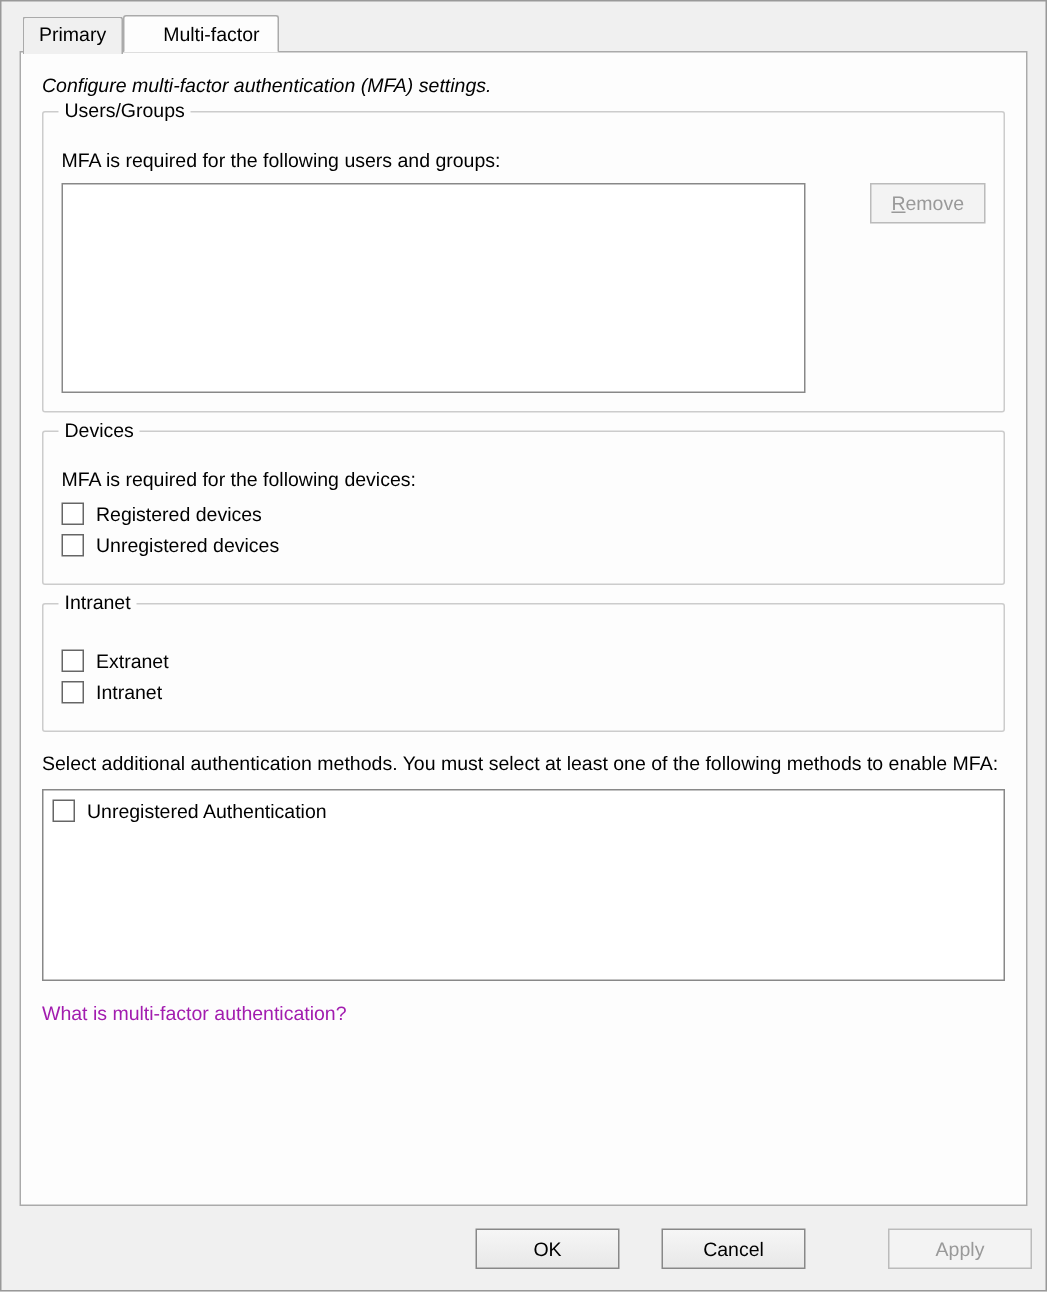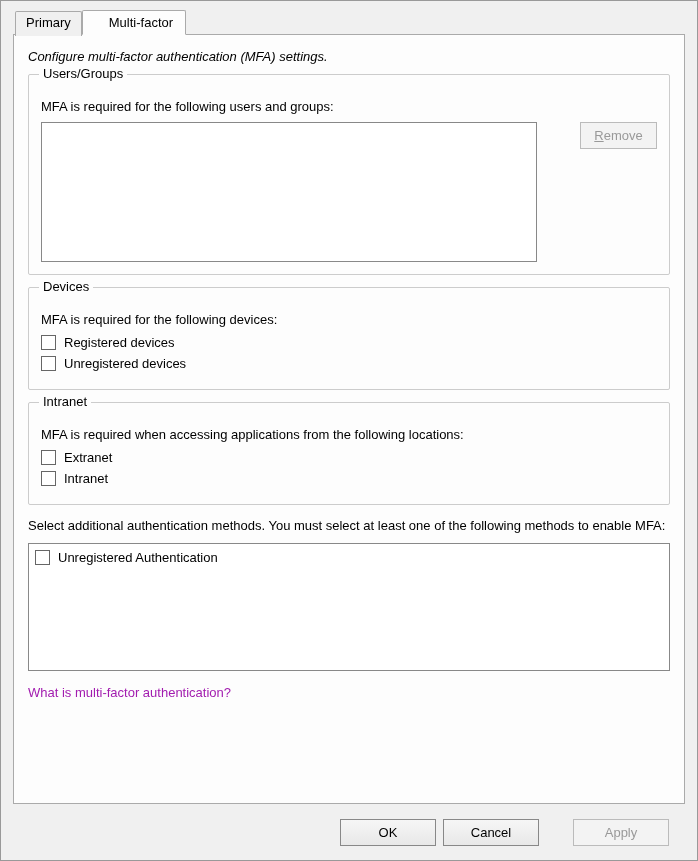--- a/index.html
+++ b/index.html
@@ -144,23 +144,23 @@
     }
     .link {
       color: #a21caf;
       margin-top: 14px;
       display: inline-block;
       cursor: pointer;
     }
     .footer {
       position: absolute;
       bottom: 14px;
-      right: 28px;
-      display: flex;
-      gap: 7px;
+      right: 9px;
+      display: flex;
+      gap: 28px;
     }
     .footer .winbtn {
       width: 96px;
     }
   </style>
 </head>
 <body>
 
 <div class="window">
 
@@ -191,21 +191,20 @@
         <span>Registered devices</span>
       </div>
       <div class="chk">
         <span class="chkbox"></span>
         <span>Unregistered devices</span>
       </div>
     </div>
 
     <div class="groupbox">
       <div class="legend">Intranet</div>
-      <div class="sub">MFA is required when accessing applications from the following locations:</div>
       <div class="chk">
         <span class="chkbox"></span>
         <span>Extranet</span>
       </div>
       <div class="chk">
         <span class="chkbox"></span>
         <span>Intranet</span>
       </div>
     </div>
 

